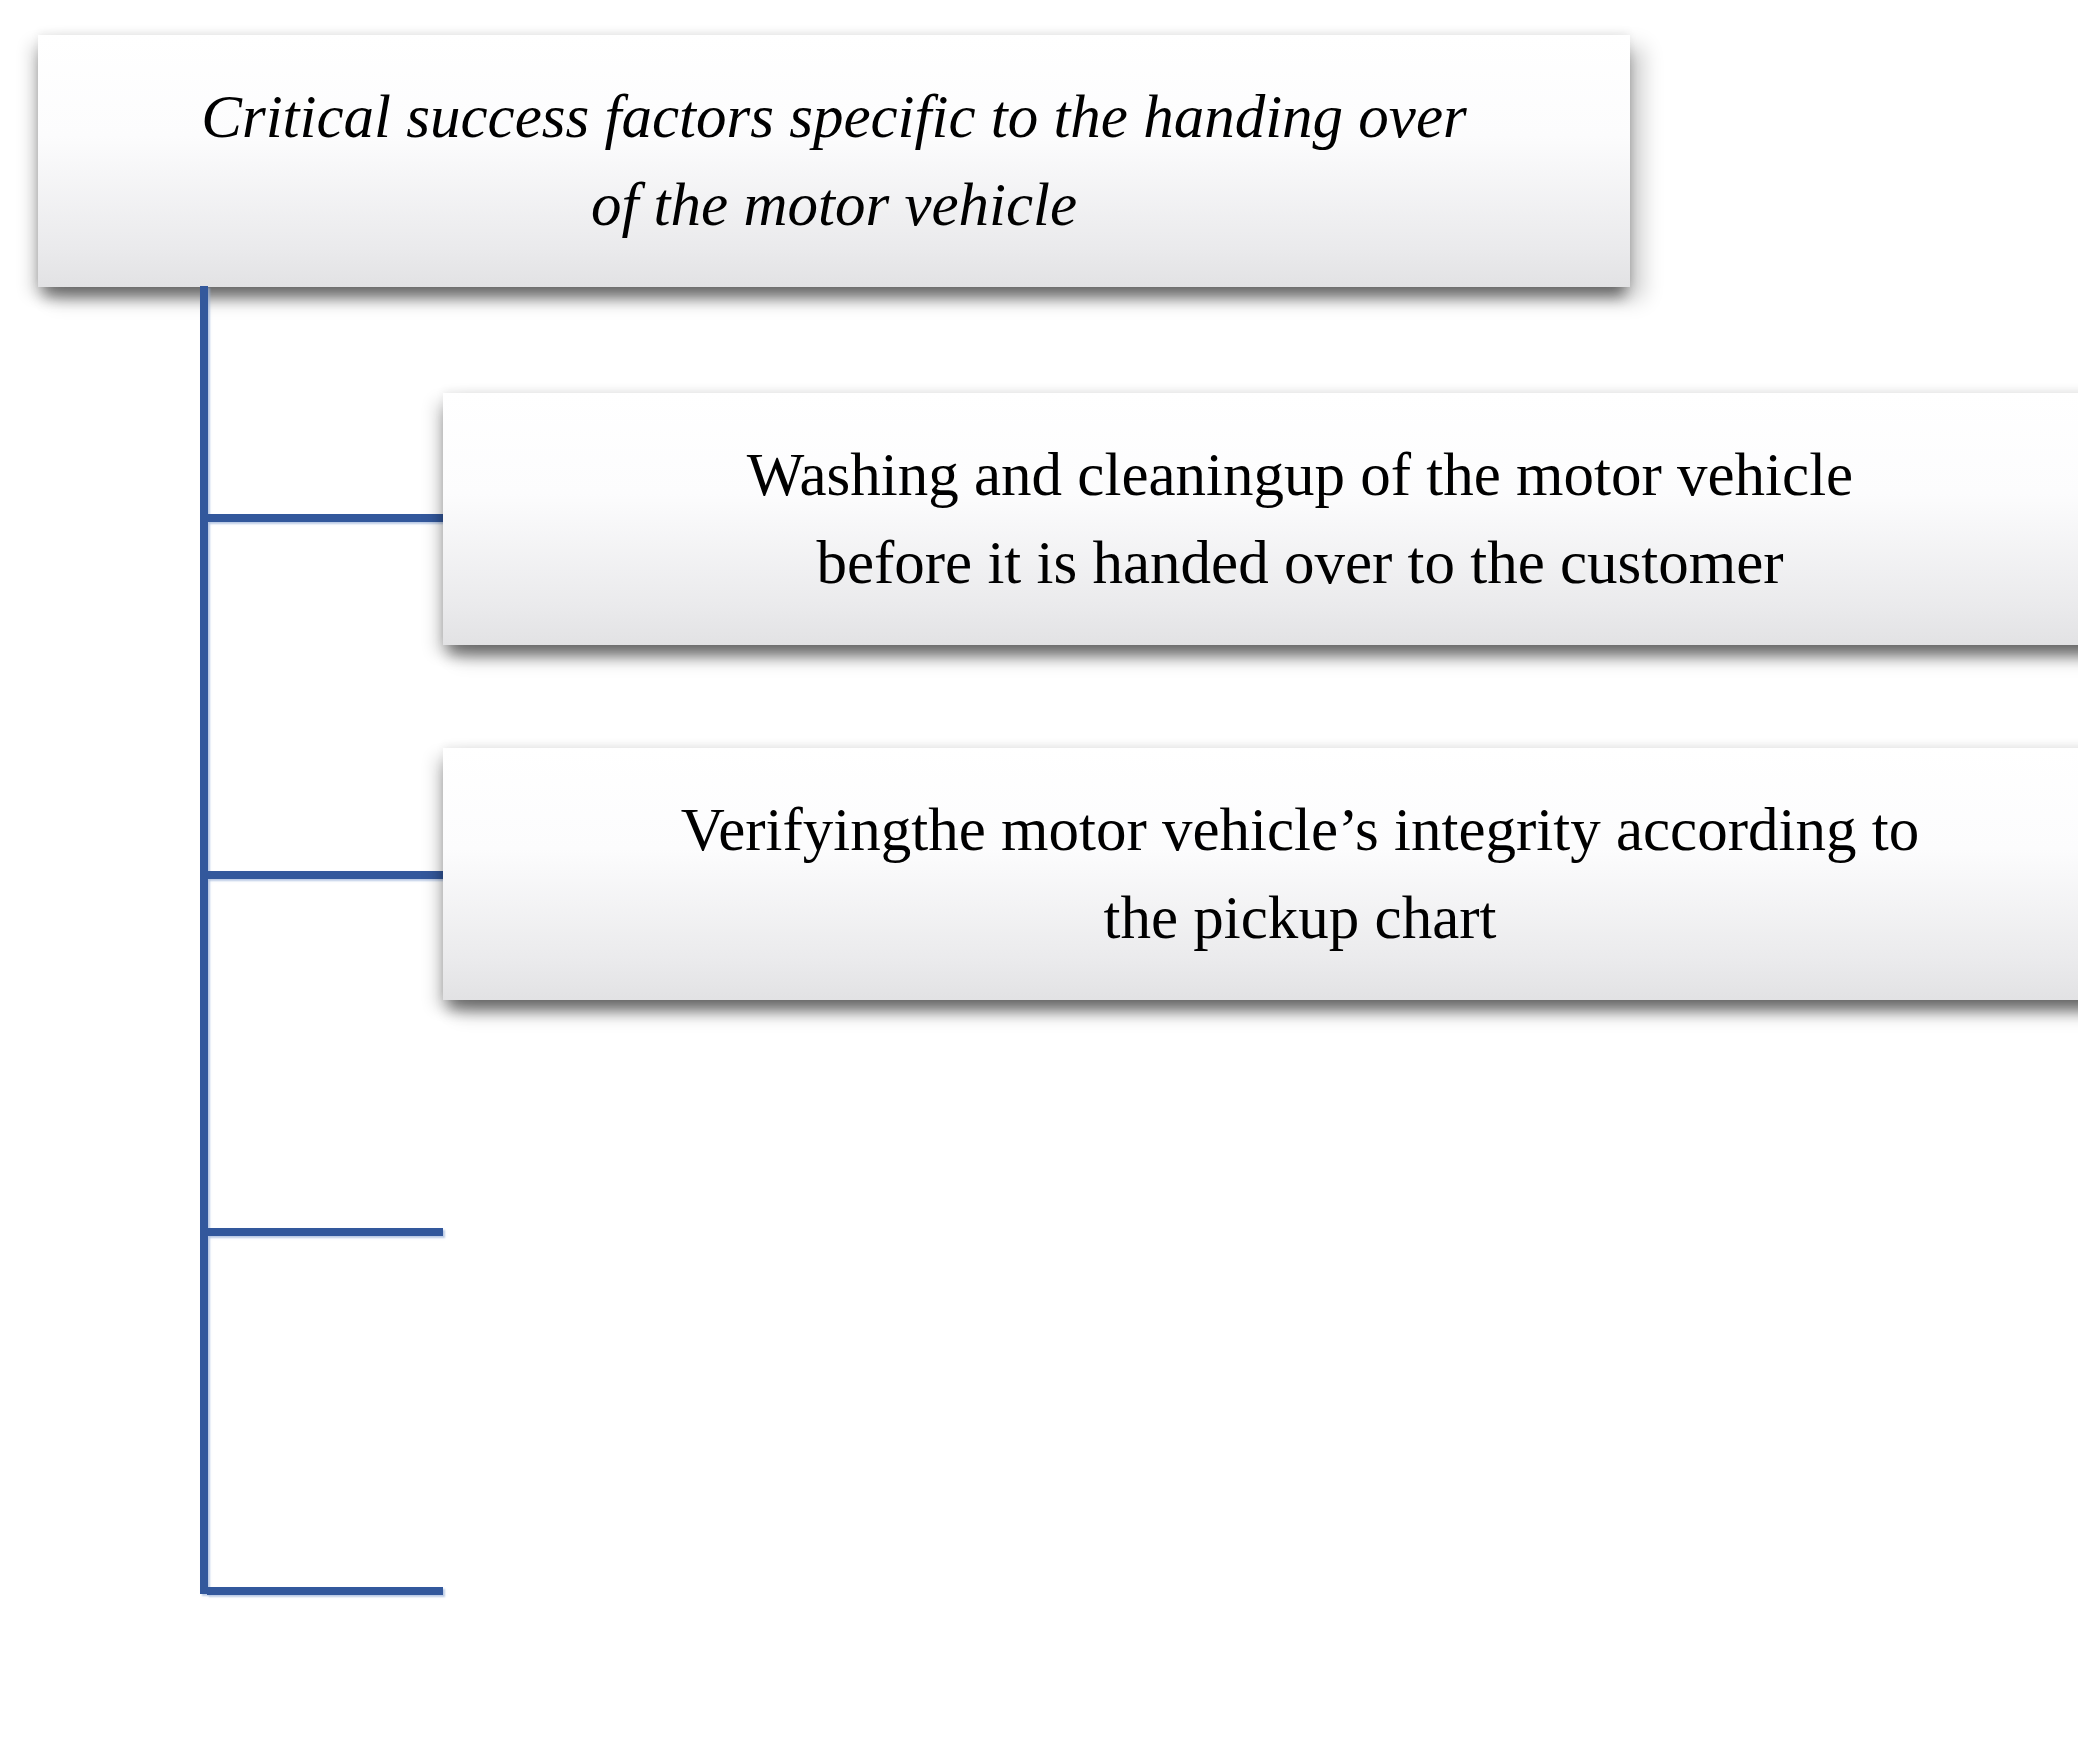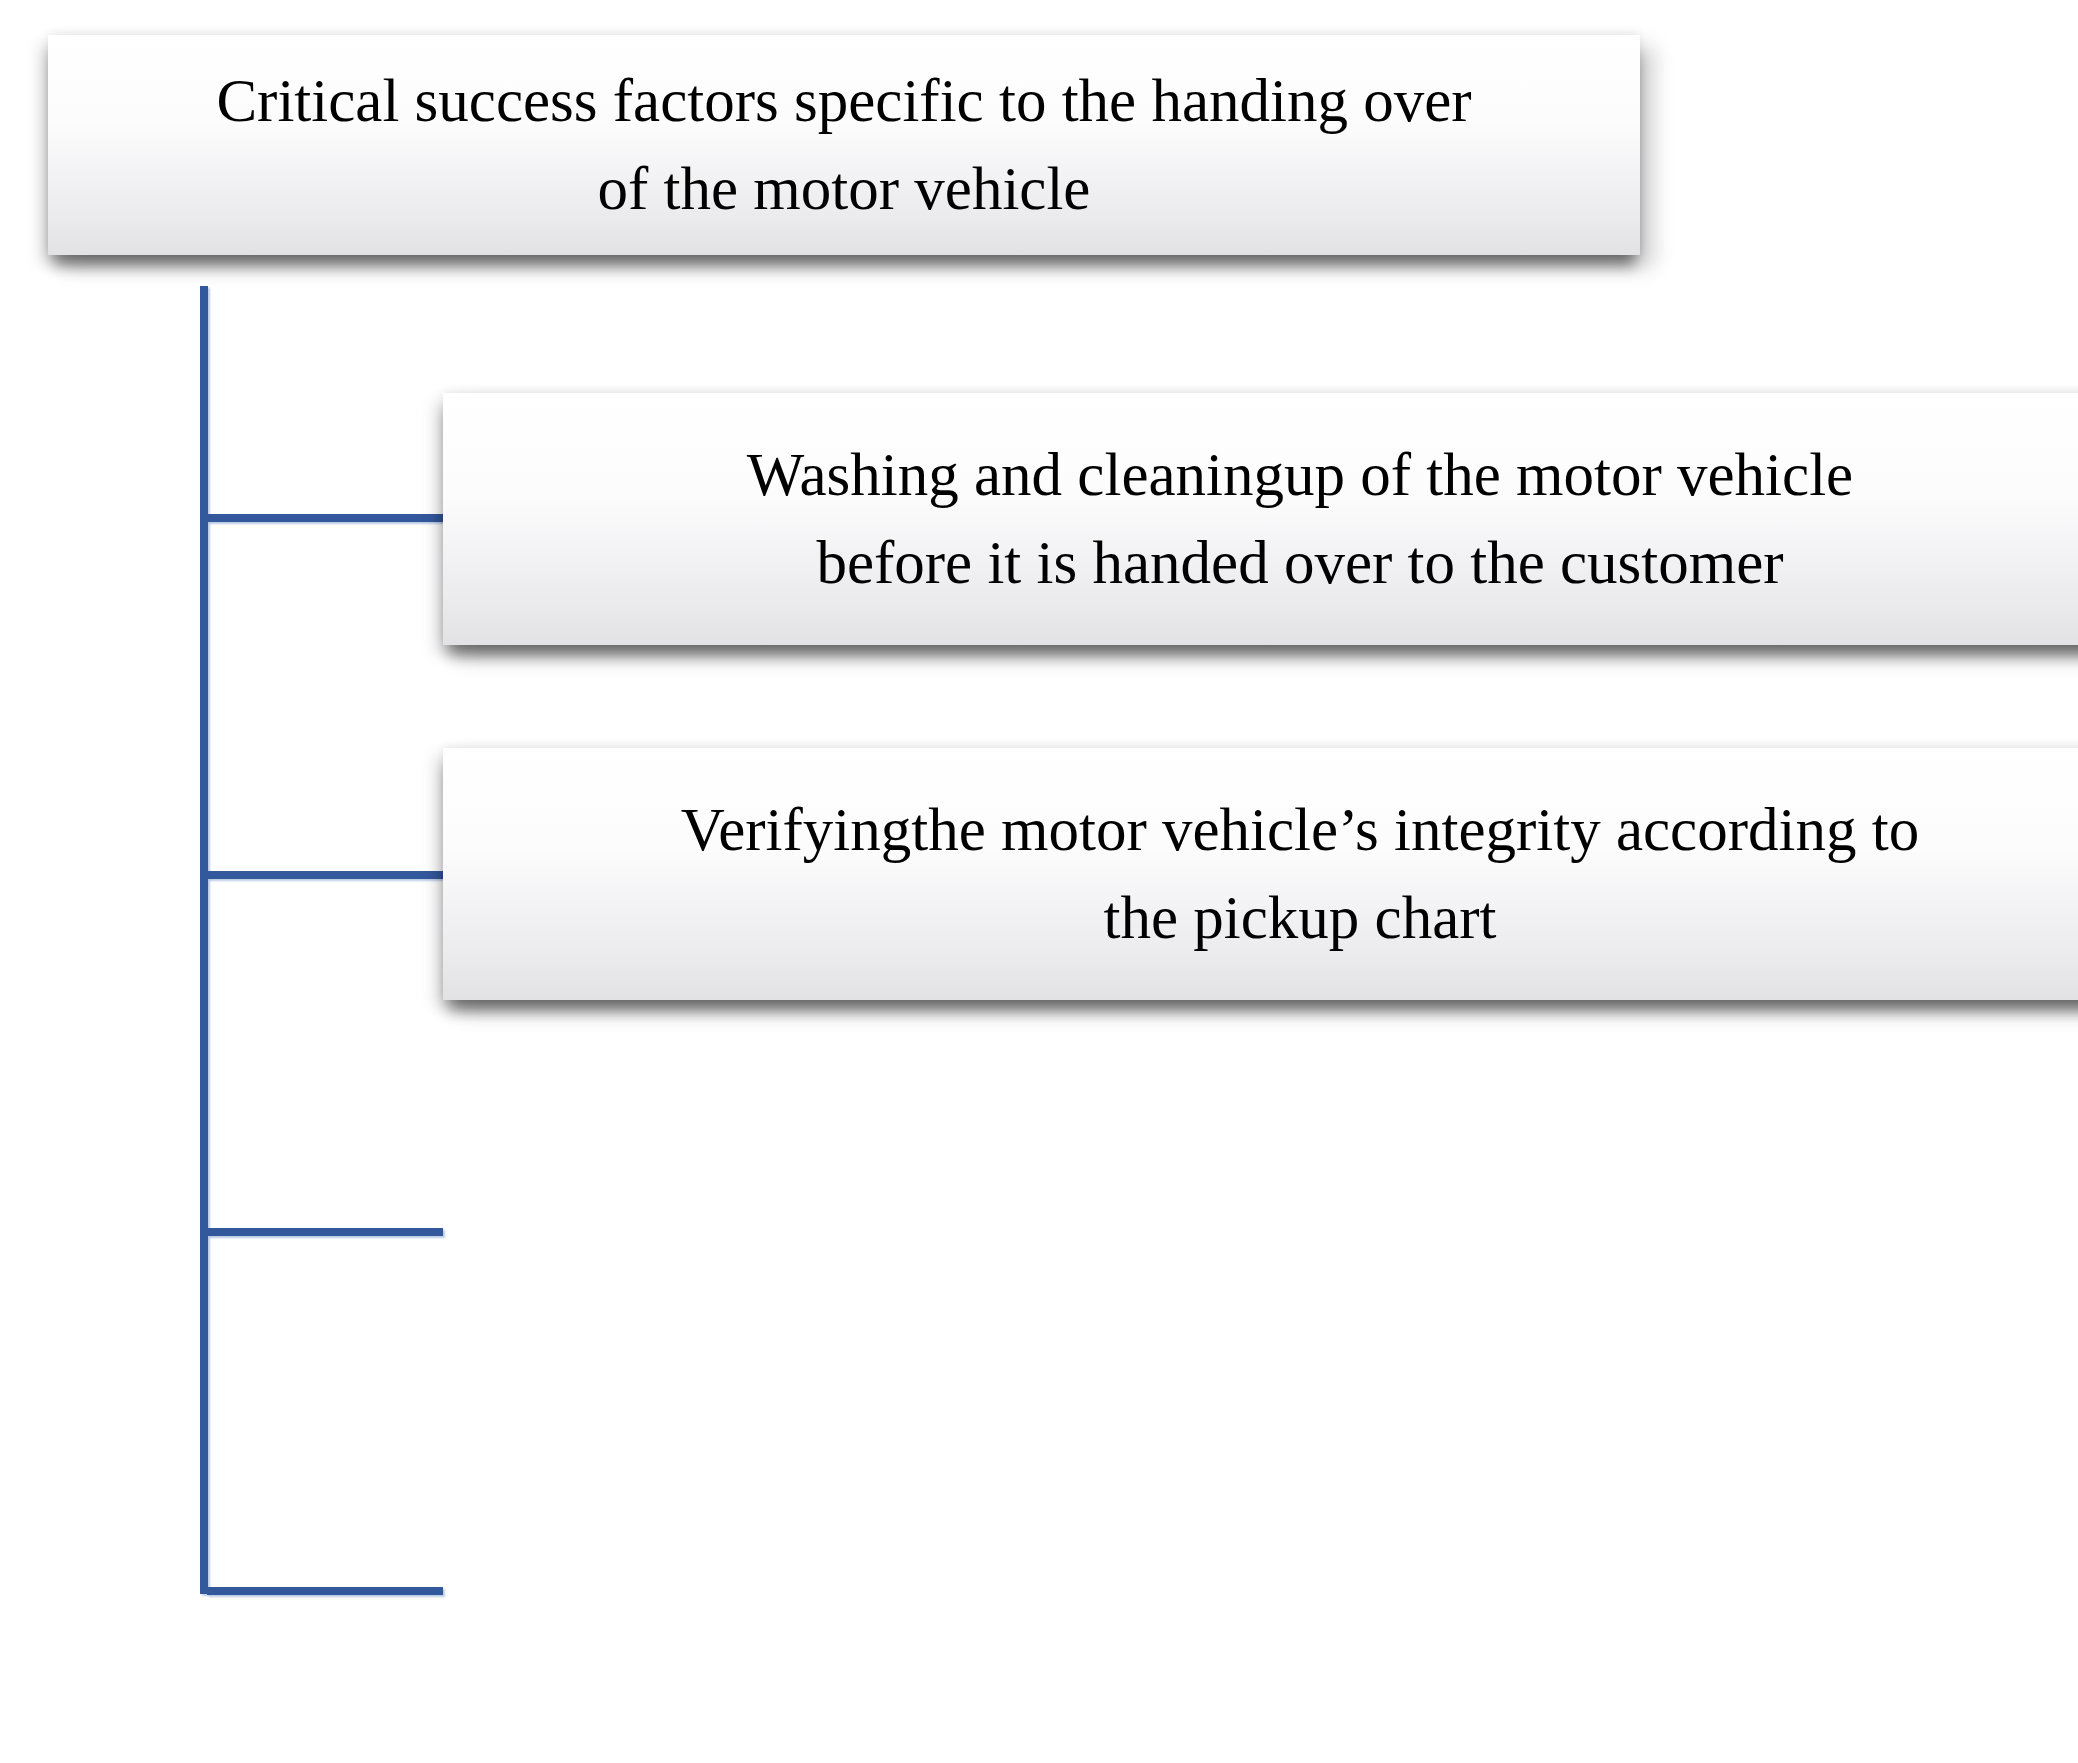--- a/index.html
+++ b/index.html
@@ -30,24 +30,25 @@
   .box-text {
     width: 100%;
     padding: 0 17px;
     text-align: center;
     white-space: pre-line;
     font-size: 61px;
     line-height: 1.44;
     color: #000000;
   }
   .root-box {
-    left: 48px;
+    left: 38px;
     top: 35px;
     width: 1592px;
-    height: 220px;
+    height: 252px;
+    font-style: italic;
   }
   .child-box {
     left: 443px;
     width: 1714px;
     height: 252px;
   }
   .child-1 { top: 393px; }
   .child-2 { top: 748px; }
   .child-3 { top: 1106px; }
   .child-4 { top: 1465px; }

